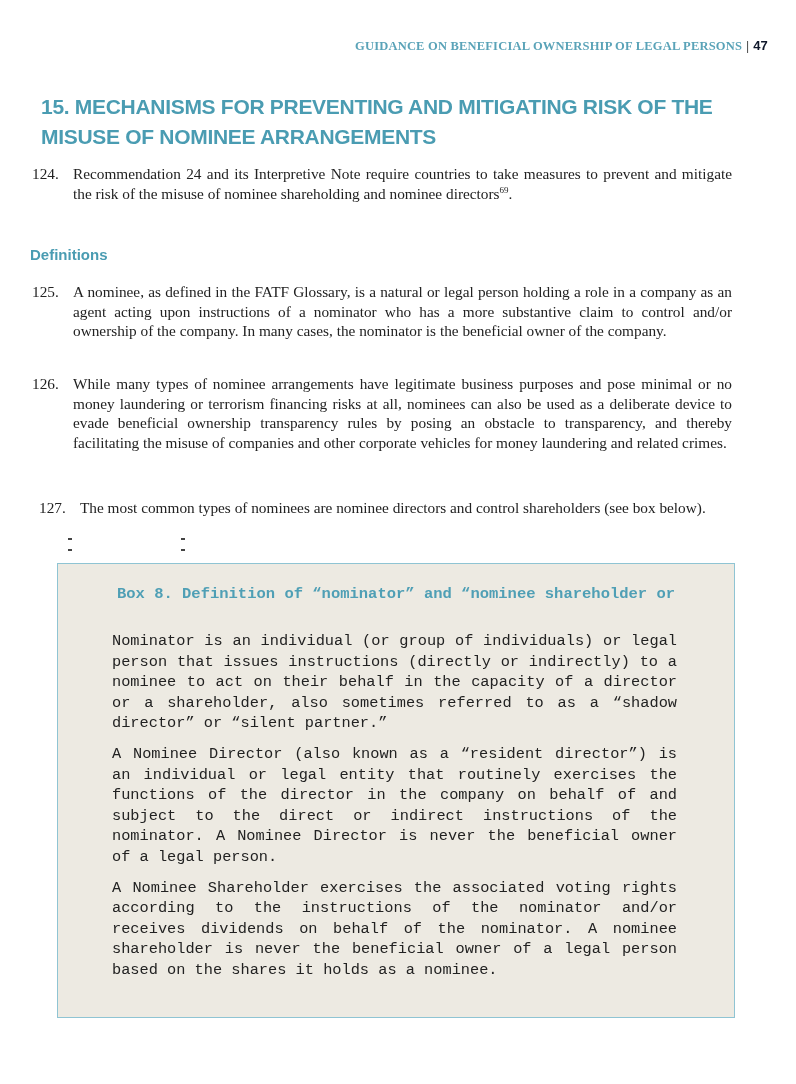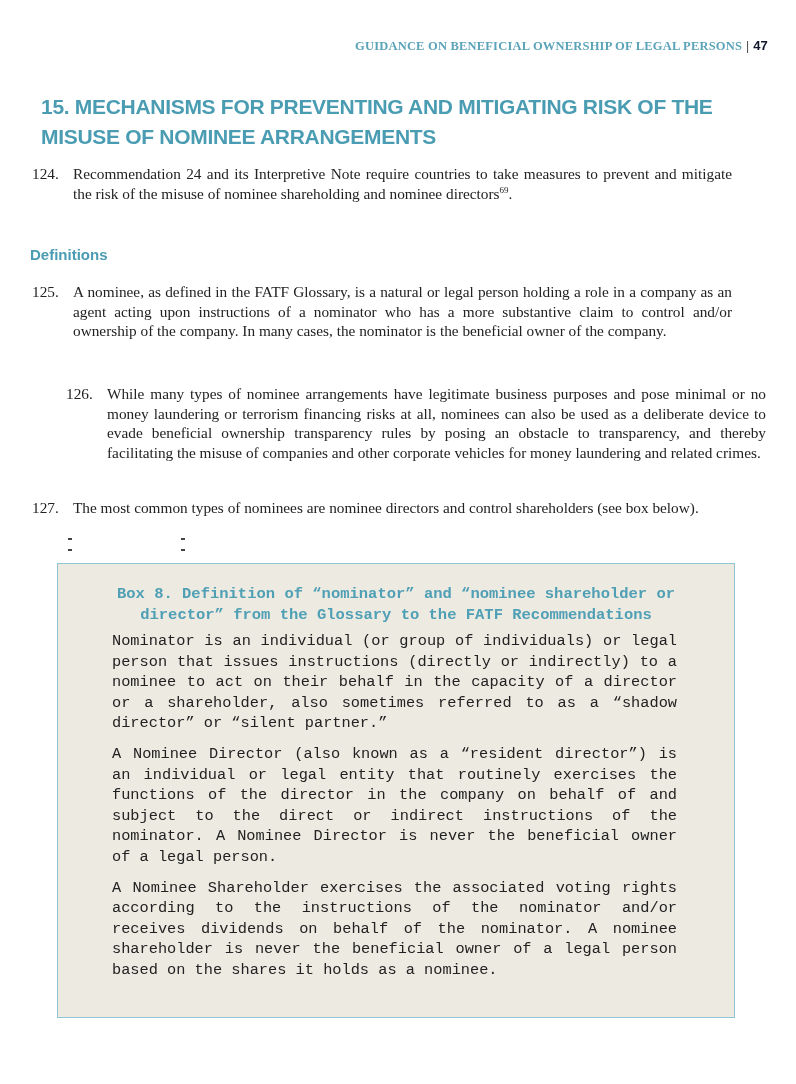--- a/index.html
+++ b/index.html
@@ -41,38 +41,37 @@
   <div class="text"><span>Recommendation 24 and its Interpretive Note require countries to take measures to prevent and mitigate the risk of the misuse of nominee shareholding and nominee directors</span><sup>69</sup><span>.</span></div>
 </div>
 
 <div class="subhead">Definitions</div>
 
 <div class="para" style="top:282px;">
   <span class="num">125.</span>
   <div class="text">A nominee, as defined in the FATF Glossary, is a natural or legal person holding a role in a company as an agent acting upon instructions of a nominator who has a more substantive claim to control and/or ownership of the company. In many cases, the nominator is the beneficial owner of the company.</div>
 </div>
 
-<div class="para" style="top:384px;margin-left:34px;">
+<div class="para" style="top:374px;">
   <span class="num">126.</span>
   <div class="text">While many types of nominee arrangements have legitimate business purposes and pose minimal or no money laundering or terrorism financing risks at all, nominees can also be used as a deliberate device to evade beneficial ownership transparency rules by posing an obstacle to transparency, and thereby facilitating the misuse of companies and other corporate vehicles for money laundering and related crimes.</div>
 </div>
 
-<div class="para" style="top:498px;">
+<div class="para" style="top:498px;margin-left:7px;">
   <span class="num">127.</span>
   <div class="text">The most common types of nominees are nominee directors and control shareholders (see box below).</div>
 </div>
 
 <div class="dash" style="left:68px; top:538px;"></div>
 <div class="dash" style="left:68px; top:549px;"></div>
 <div class="dash" style="left:181px; top:538px;"></div>
 <div class="dash" style="left:181px; top:549px;"></div>
 
 <div class="box">
   <div class="box-title">
     <div>Box 8. Definition of “nominator” and “nominee shareholder or</div>
-    <div>director” from the Glossary to the FATF Recommendations</div>
   </div>
   <div class="box-body">
     <p>Nominator is an individual (or group of individuals) or legal person that issues instructions (directly or indirectly) to a nominee to act on their behalf in the capacity of a director or a shareholder, also sometimes referred to as a “shadow director” or “silent partner.”</p>
     <p>A Nominee Director (also known as a “resident director”) is an individual or legal entity that routinely exercises the functions of the director in the company on behalf of and subject to the direct or indirect instructions of the nominator. A Nominee Director is never the beneficial owner of a legal person.</p>
     <p>A Nominee Shareholder exercises the associated voting rights according to the instructions of the nominator and/or receives dividends on behalf of the nominator. A nominee shareholder is never the beneficial owner of a legal person based on the shares it holds as a nominee.</p>
   </div>
 </div>
 
 </body></html>

